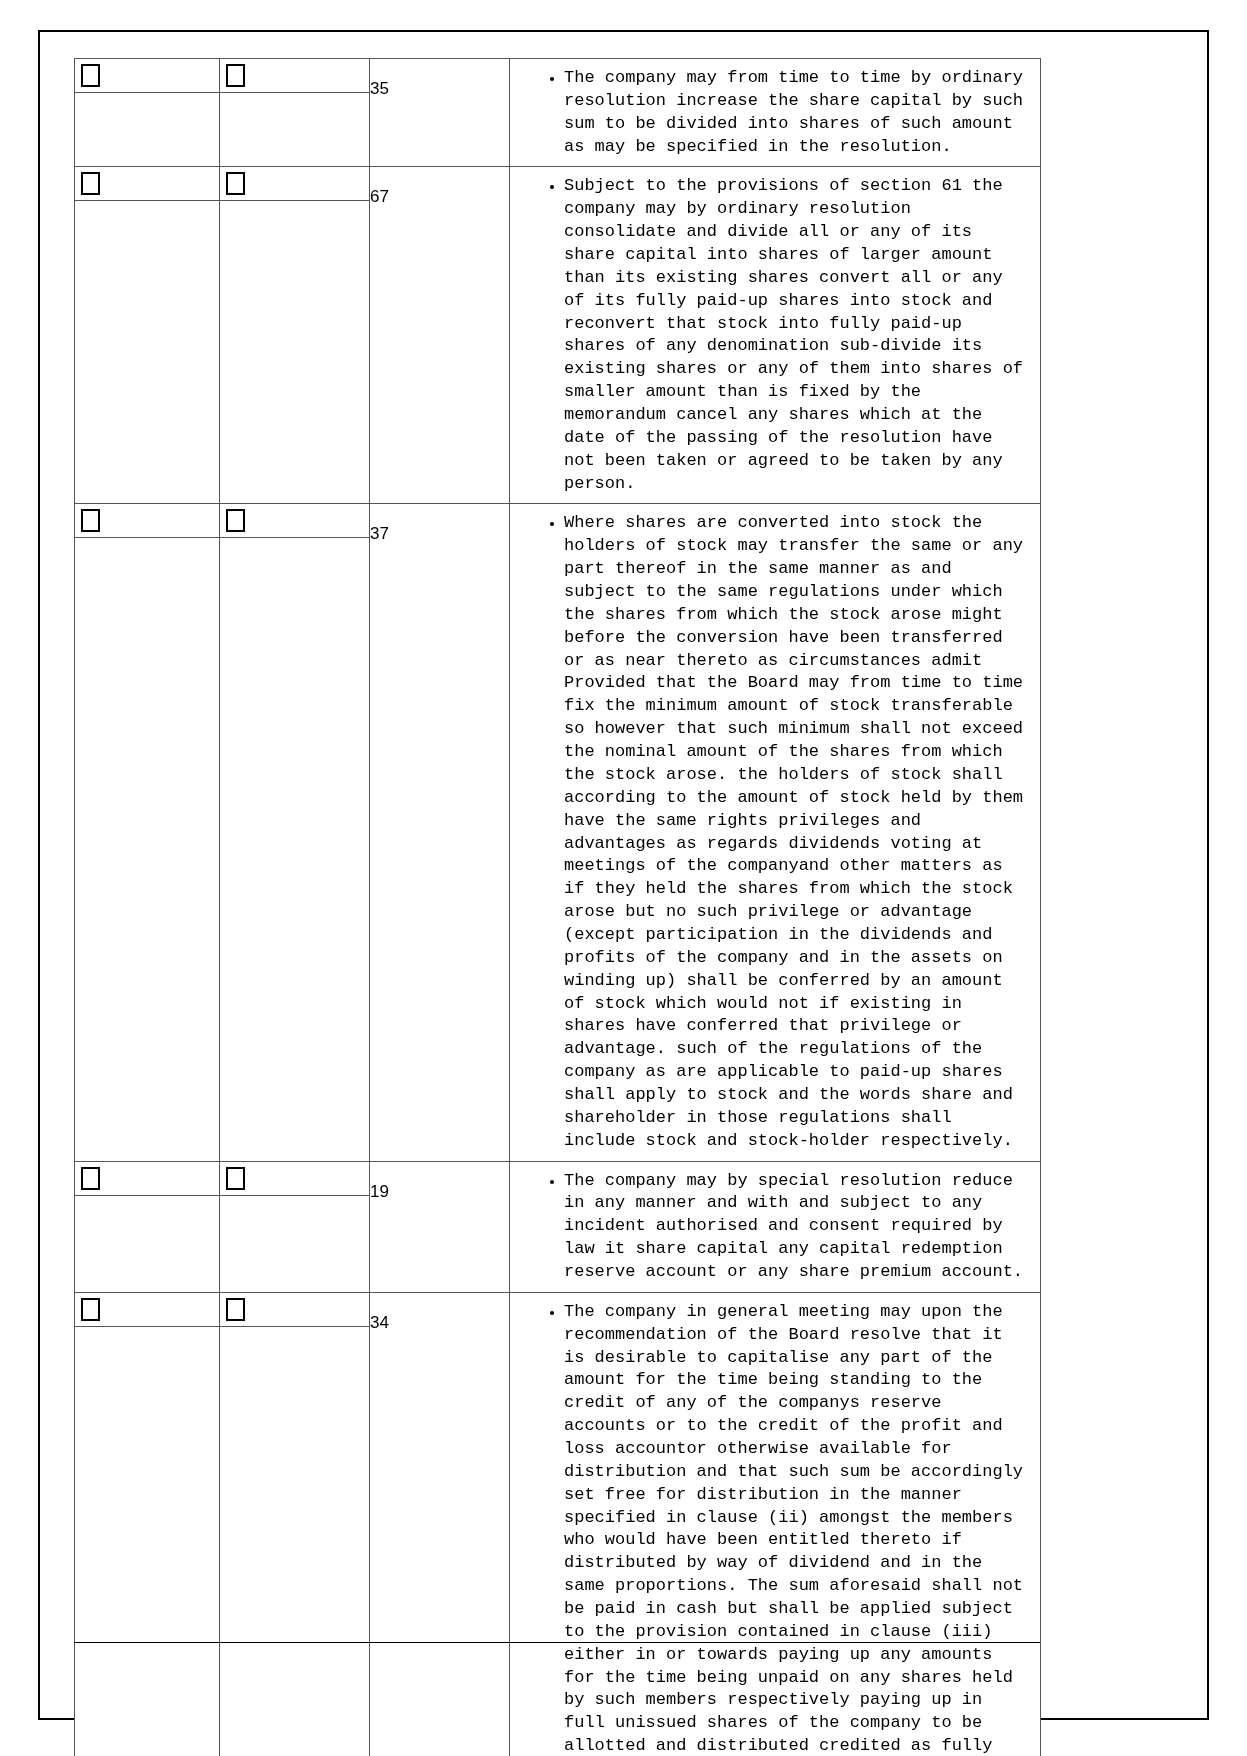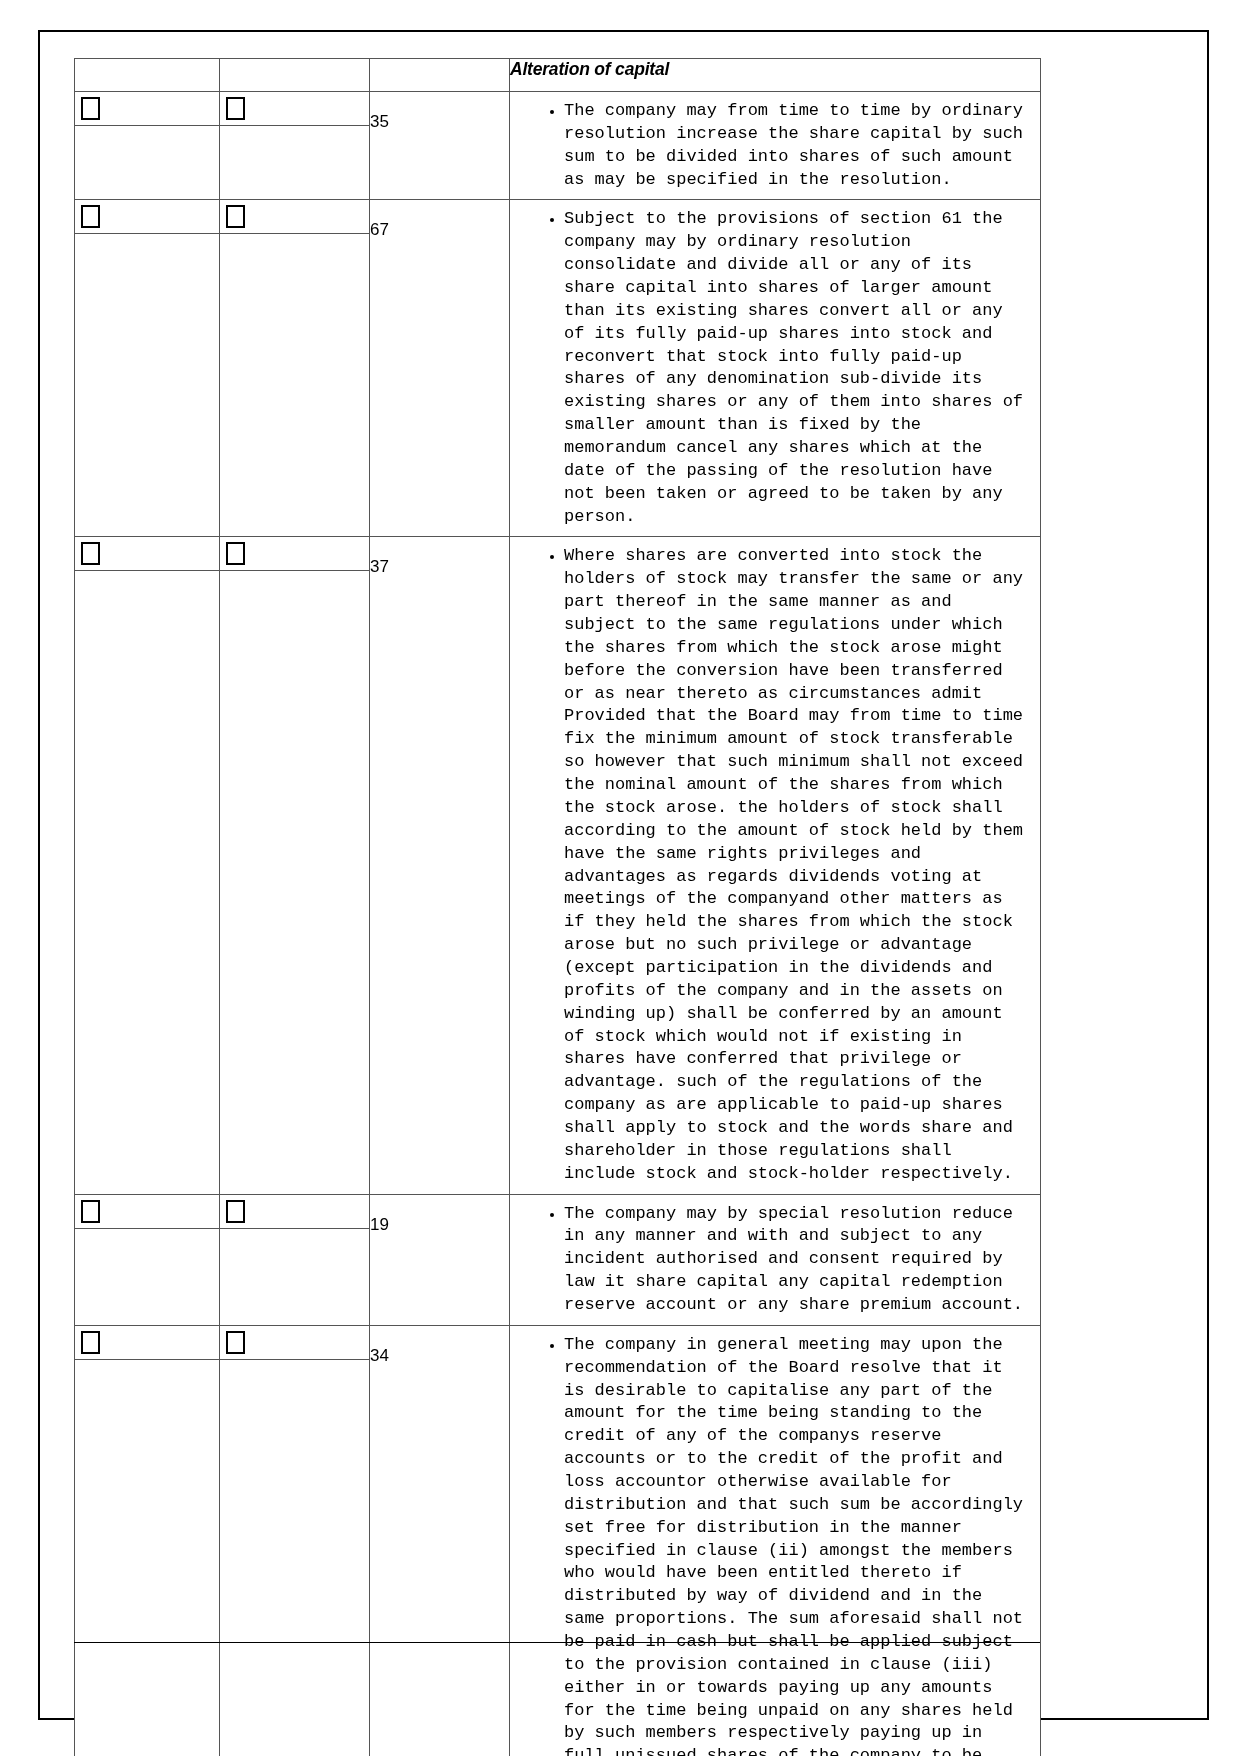--- a/index.html
+++ b/index.html
@@ -149,26 +149,20 @@
   <div class="content">
     <table class="articles">
       <colgroup>
         <col class="c-check1">
         <col class="c-check2">
         <col class="c-num">
         <col class="c-text">
       </colgroup>
       <tbody>
 
-        <tr>
-          <td class="sec-blank"></td>
-          <td class="sec-blank"></td>
-          <td class="sec-blank"></td>
-          <td class="sec-title">Alteration of capital</td>
-        </tr>
 
         <tr>
           <td class="cb-cell">
             <div class="cb-band">
               <span class="checkbox"></span>
             </div>
             <div class="cb-rest"></div>
           </td>
           <td class="cb-cell">
             <div class="cb-band">

